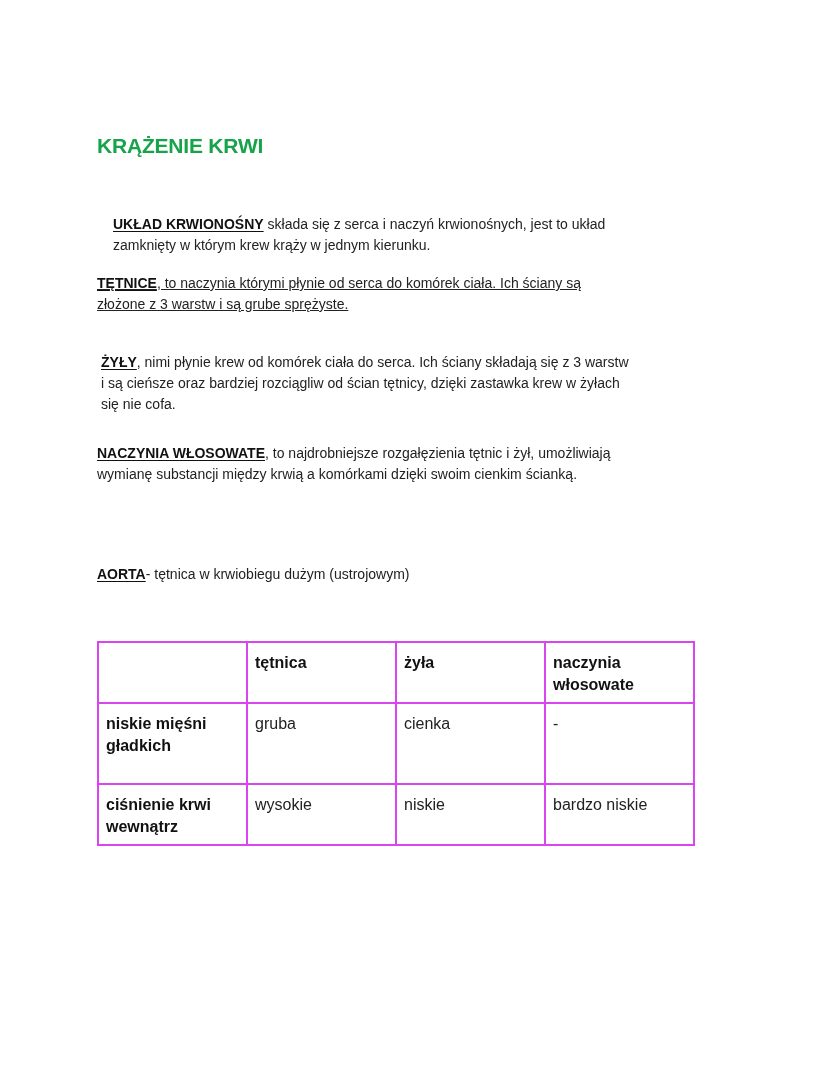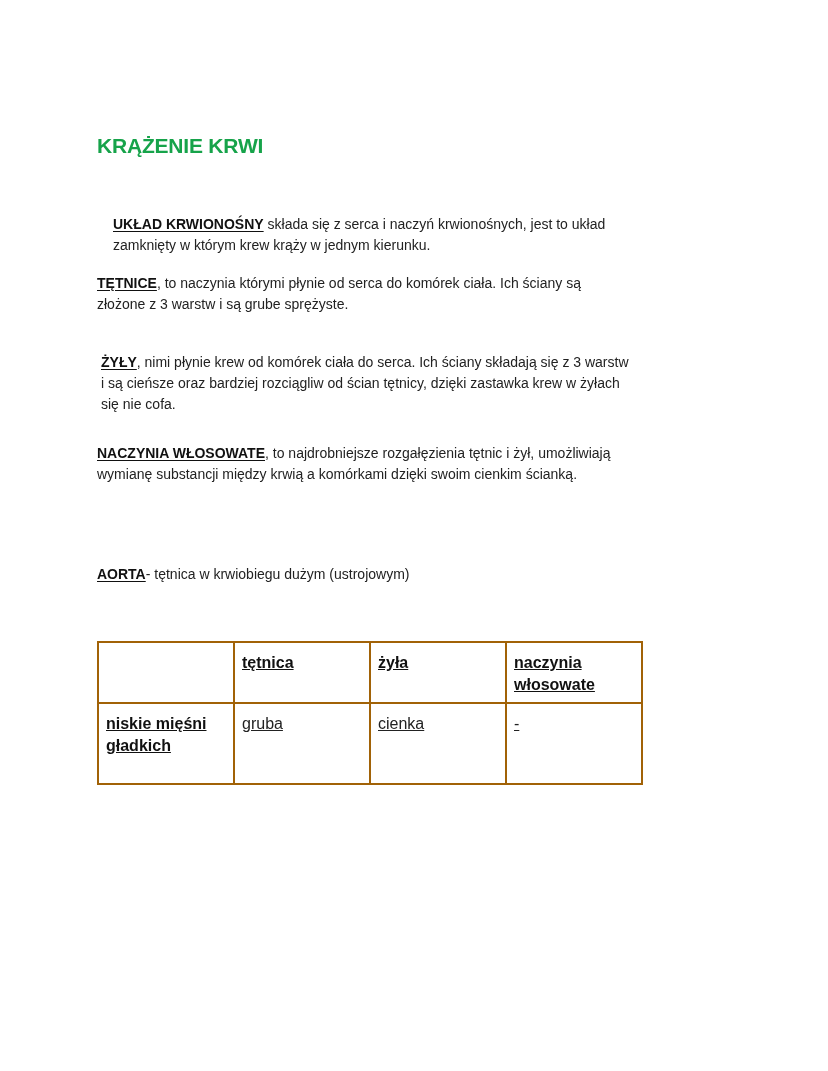--- a/index.html
+++ b/index.html
@@ -5,41 +5,41 @@
   html, body { margin: 0; padding: 0; background: #ffffff; }
   body { width: 828px; height: 1071px; position: relative; overflow: hidden;
          font-family: "Liberation Sans", "DejaVu Sans", sans-serif; color: #1f1f1f; }
   .page { position: absolute; left: 0; top: 0; width: 756px; height: 1071px; }
   .title { position: absolute; left: 97px; top: 134px; font-size: 21px; font-weight: bold;
            color: #16a34a; letter-spacing: -0.2px; }
   .para { position: absolute; left: 97px; width: 530px; font-size: 14px; line-height: 21px; color: #222; }
   .term { font-weight: bold; text-decoration: underline; text-underline-offset: 2px; color: #111; }
   table.cmp { position: absolute; left: 97px; top: 641px; border-collapse: collapse;
               font-size: 16px; color: #222; }
-  table.cmp td { border: 2px solid #a16207; vertical-align: top; padding: 9px 7px 6px 7px;
-                 line-height: 22px; width: 120px; text-decoration: underline; }
+  table.cmp td { border: 2px solid #d946ef; vertical-align: top; padding: 9px 20px 6px 7px;
+                 line-height: 22px; width: 120px; }
   table.cmp td.rowhead, table.cmp td.colhead { font-weight: bold; color: #111; }
   table.cmp tr.r0 td { height: 41px; }
   table.cmp tr.r1 td { height: 20px; }
   table.cmp tr.r2 td { height: 64px; }
   table.cmp tr.r3 td { height: 20px; }
   table.cmp tr.r4 td { height: 41px; }
   table.cmp tr.r5 td { height: 41px; }
 </style>
 </head>
 <body>
 
 <div class="page">
   <div class="title">KRĄŻENIE KRWI</div>
 
   <p class="para" style="top:198px;margin:16px;">
     <span class="term">UKŁAD KRWIONOŚNY</span><span> składa się z serca i naczyń krwionośnych, jest to układ zamknięty w którym krew krąży w jednym kierunku.</span>
   </p>
 
-  <p class="para" style="top:273px;margin:0;">
+  <p class="para" style="top:273px;margin:0;text-decoration:underline;">
     <span class="term">TĘTNICE</span><span>, to naczynia którymi płynie od serca do komórek ciała. Ich ściany są złożone z 3 warstw i są grube sprężyste.</span>
   </p>
 
   <p class="para" style="top:348px;margin:4px;">
     <span class="term">ŻYŁY</span><span>, nimi płynie krew od komórek ciała do serca. Ich ściany składają się z 3 warstw i są cieńsze oraz bardziej rozciągliw od ścian tętnicy, dzięki zastawka krew w żyłach się nie cofa.</span>
   </p>
 
   <p class="para" style="top:564px;margin:0;">
     <span class="term">AORTA</span><span>- tętnica w krwiobiegu dużym (ustrojowym)</span>
   </p>
@@ -55,15 +55,21 @@
       <td class="colhead">tętnica</td>
       <td class="colhead">żyła</td>
       <td class="colhead">naczynia włosowate</td>
     </tr>
     <tr class="r2">
       <td class="rowhead">niskie mięśni gładkich</td>
       <td>gruba</td>
       <td>cienka</td>
       <td>-</td>
     </tr>
+    <tr class="r5">
+      <td class="rowhead">ciśnienie krwi wewnątrz</td>
+      <td>wysokie</td>
+      <td>niskie</td>
+      <td>bardzo niskie</td>
+    </tr>
   </tbody>
     </table>
 </div>
 
 </body></html>

